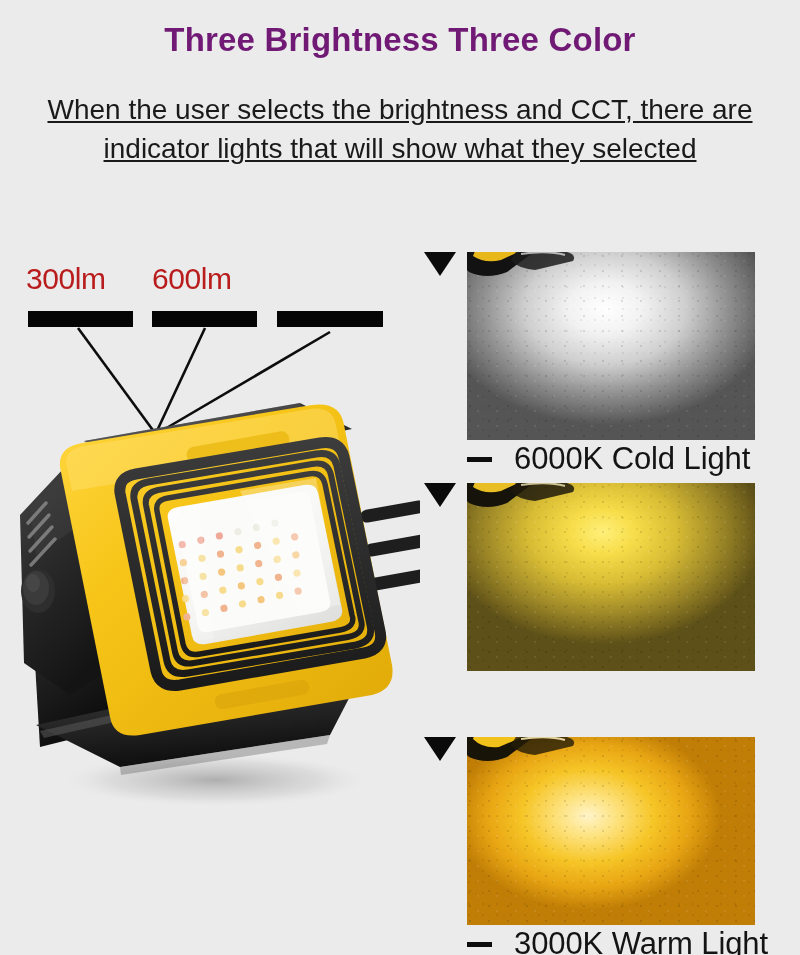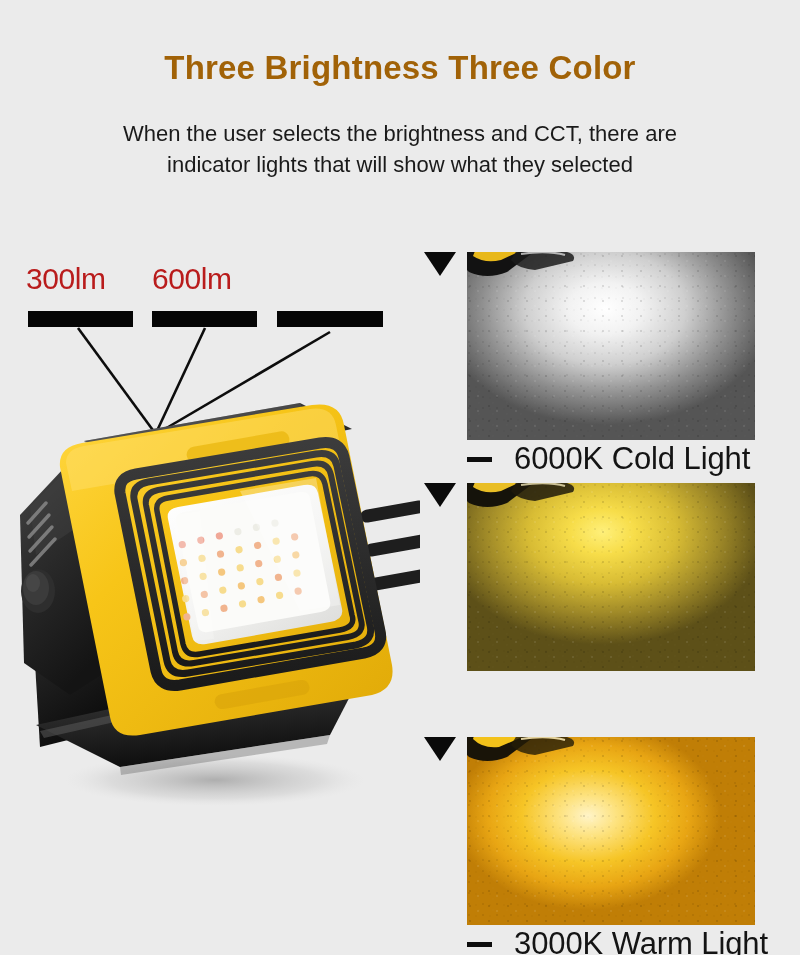--- a/index.html
+++ b/index.html
@@ -17,34 +17,35 @@
 
   
   .header {
     position: absolute;
     top: 0; left: 0;
     width: 800px;
     text-align: center;
   }
   .title {
     margin: 0;
-    padding-top: 48px;
+    padding-top: 20px;
     font-size: 33px;
     font-weight: bold;
-    color: #a16207;
+    color: #701a75;
     letter-spacing: 0.2px;
     line-height: 1.2;
   }
   .subtitle {
     margin: 0;
     padding-top: 30px;
-    font-size: 22px;
+    font-size: 28px;
     font-weight: normal;
     color: #1a1a1a;
     line-height: 1.42;
+    text-decoration: underline;
   }
   .subtitle-line { display: block; }
 
   
   .lumen-block {
     position: absolute;
     left: 0; top: 262px;
     width: 410px;
     height: 80px;
   }

